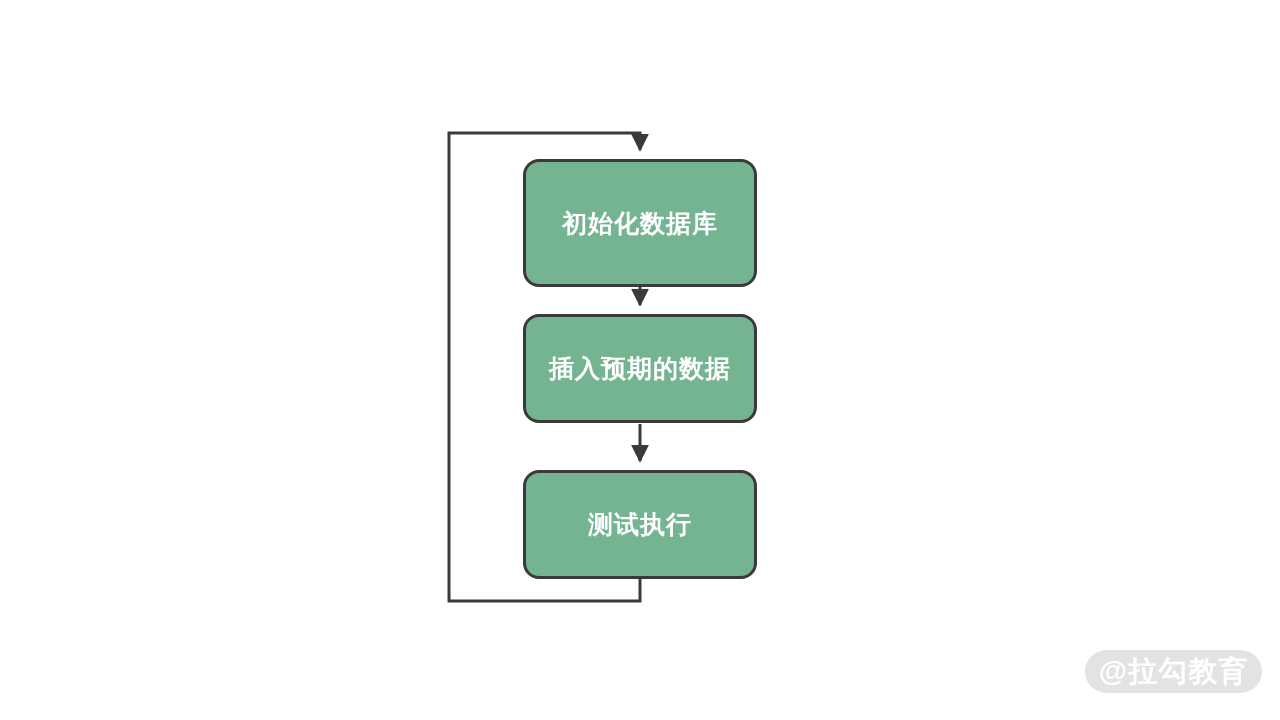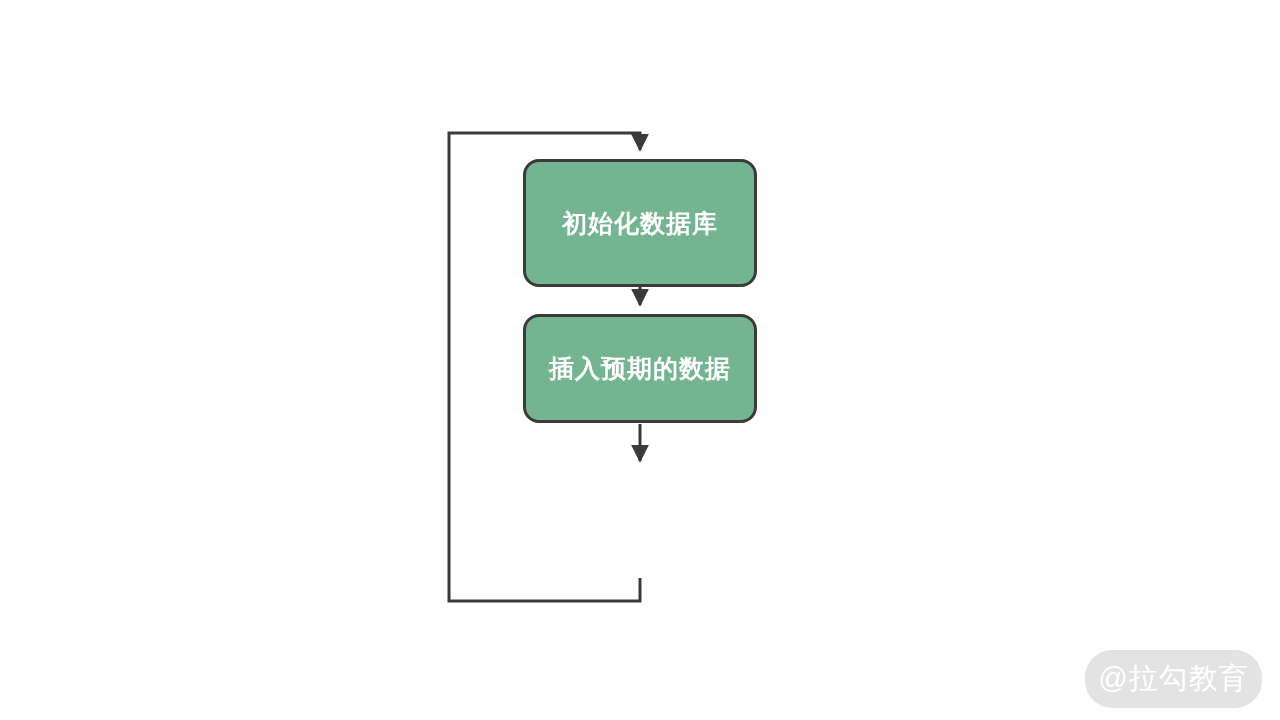--- a/index.html
+++ b/index.html
@@ -42,29 +42,29 @@
     z-index: 2;
   }
   #node-init      { top: 159px; }
   #node-insert    { top: 314px; height: 109px; }
   #node-test      { top: 470px; height: 109px; }
   .watermark {
     position: absolute;
     left: 1085px;
     top: 650px;
     width: 177px;
-    height: 58px;
+    height: 43px;
     background: var(--watermark-bg, #e3e3e3);
     border-radius: 27px;
     display: flex;
     align-items: center;
     justify-content: center;
     color: var(--watermark-text, #ffffff);
     font-size: 29px;
-    font-weight: 400;
+    font-weight: 700;
     letter-spacing: 1px;
     z-index: 3;
   }
 </style>
 </head>
 <body>
 
 <div class="canvas">
 
   <svg class="connectors" viewBox="0 0 1280 720" xmlns="http://www.w3.org/2000/svg">
@@ -82,18 +82,21 @@
   </svg>
 
   <div class="node" id="node-init">
     <span>初始化数据库</span>
   </div>
 
   <div class="node" id="node-insert">
     <span>插入预期的数据</span>
   </div>
 
+  <div class="node" id="node-test">
+    <span>测试执行</span>
+  </div>
 
   <div class="watermark">
     <span>@拉勾教育</span>
   </div>
 
 </div>
 
 </body></html>

